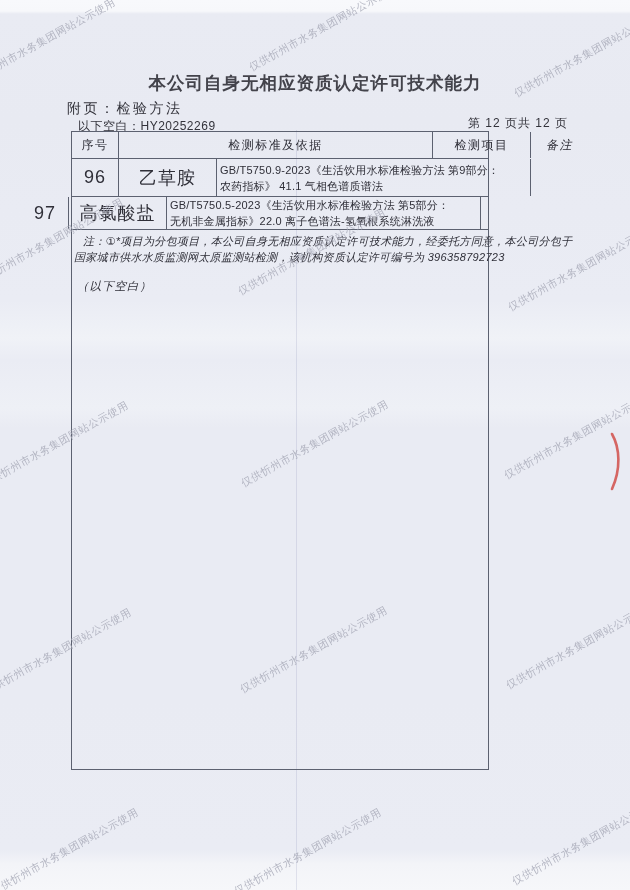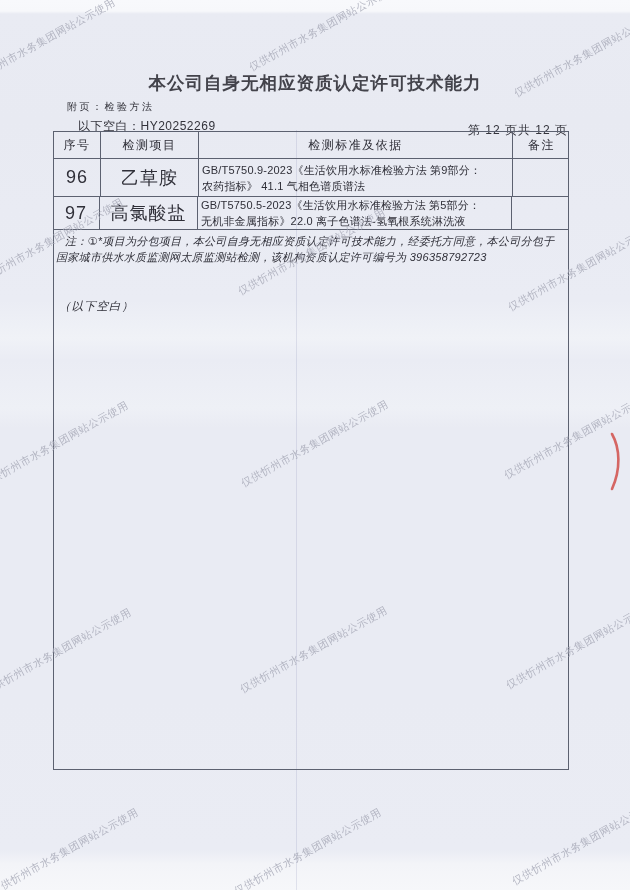--- a/index.html
+++ b/index.html
@@ -22,46 +22,46 @@
     position:absolute;left:296px;top:130px;width:1px;height:760px;
     background:rgba(120,130,170,0.18);
   }
   .title{
     position:absolute;left:0;top:71px;width:100%;
     text-align:center;font-size:17.5px;font-weight:bold;
     color:#43434b;letter-spacing:1px;
   }
   .attachment{
     position:absolute;left:67px;top:100px;
-    font-size:10px;color:#33333b;letter-spacing:2.5px;
+    font-size:14px;color:#33333b;letter-spacing:2.5px;
   }
   .report-no{
     position:absolute;left:78px;top:118px;
     font-size:12px;color:#33333b;letter-spacing:0.5px;
   }
   .page-indicator{
-    position:absolute;right:62px;top:122px;
+    position:absolute;right:62px;top:115px;
     font-size:12px;color:#33333b;letter-spacing:1px;
   }
   .report-table{
-    position:absolute;left:53px;top:131px;width:516px;height:639px;
+    position:absolute;left:71px;top:131px;width:418px;height:639px;
     border:1px solid #5c6170;box-sizing:border-box;
     color:#2f2f38;
   }
   .trow{display:flex;border-bottom:1px solid #5c6170;box-sizing:border-box;}
   .tcell{
     border-right:1px solid #5c6170;box-sizing:border-box;
     display:flex;align-items:center;justify-content:center;
     overflow:hidden;
   }
   .tcell:last-child{border-right:none;}
   .c-no{width:47px;flex:none;}
   .c-item{width:98px;flex:none;}
   .c-standard{width:314px;flex:none;}
-  .c-remark{width:57px;flex:none;}
+  .c-remark{width:57px;flex:none;font-style:italic;}
   .header-row{height:27px;font-size:12px;letter-spacing:1.5px;}
   .row-96{height:38px;}
   .row-97{height:33px;justify-content:center;}
   .cell-num,.cell-item{font-size:18px;letter-spacing:1px;}
   .cell-standard{
     justify-content:flex-start;text-align:left;
     font-size:11px;line-height:16px;padding:2px 3px;
     white-space:pre-line;letter-spacing:0.2px;
   }
   .note-area{
@@ -70,21 +70,21 @@
   .note-l1{
     position:absolute;left:11px;top:3px;width:500px;
     font-size:11px;line-height:16px;color:#2f2f38;letter-spacing:0.3px;
   }
   .note-l2{
     position:absolute;left:2px;top:19px;width:510px;
     font-size:11px;line-height:16px;color:#2f2f38;letter-spacing:0.3px;
   }
   .blank-note{
     position:absolute;left:5px;top:49px;
-    font-size:11.5px;color:#2f2f38;letter-spacing:1px;margin-top:20px;
+    font-size:11.5px;color:#2f2f38;letter-spacing:1px;
   }
   .wm-layer{position:absolute;inset:0;pointer-events:none;}
   .wm{
     position:absolute;white-space:nowrap;
     font-size:10.5px;letter-spacing:0.6px;
     transform:translate(-50%,-50%) rotate(-29deg);
     opacity:0.85;
   }
   .stamp{position:absolute;left:604px;top:431px;width:26px;height:62px;}
 </style>
@@ -100,22 +100,22 @@
   <div class="attachment">附页：检验方法</div>
 
   <div class="report-no">以下空白：HY20252269</div>
 
   <div class="page-indicator">第 12 页共 12 页</div>
 
   <div class="report-table">
 
     <div class="trow header-row">
       <div class="tcell c-no">序号</div>
+      <div class="tcell c-standard">检测标准及依据</div>
       <div class="tcell c-item">检测项目</div>
-      <div class="tcell c-standard">检测标准及依据</div>
       <div class="tcell c-remark">备注</div>
     </div>
 
     <div class="trow row-96">
       <div class="tcell c-no cell-num">96</div>
       <div class="tcell c-item cell-item">乙草胺</div>
       <div class="tcell c-standard cell-standard">GB/T5750.9-2023《生活饮用水标准检验方法 第9部分：
 农药指标》 41.1 气相色谱质谱法</div>
       <div class="tcell c-remark"></div>
     </div>

